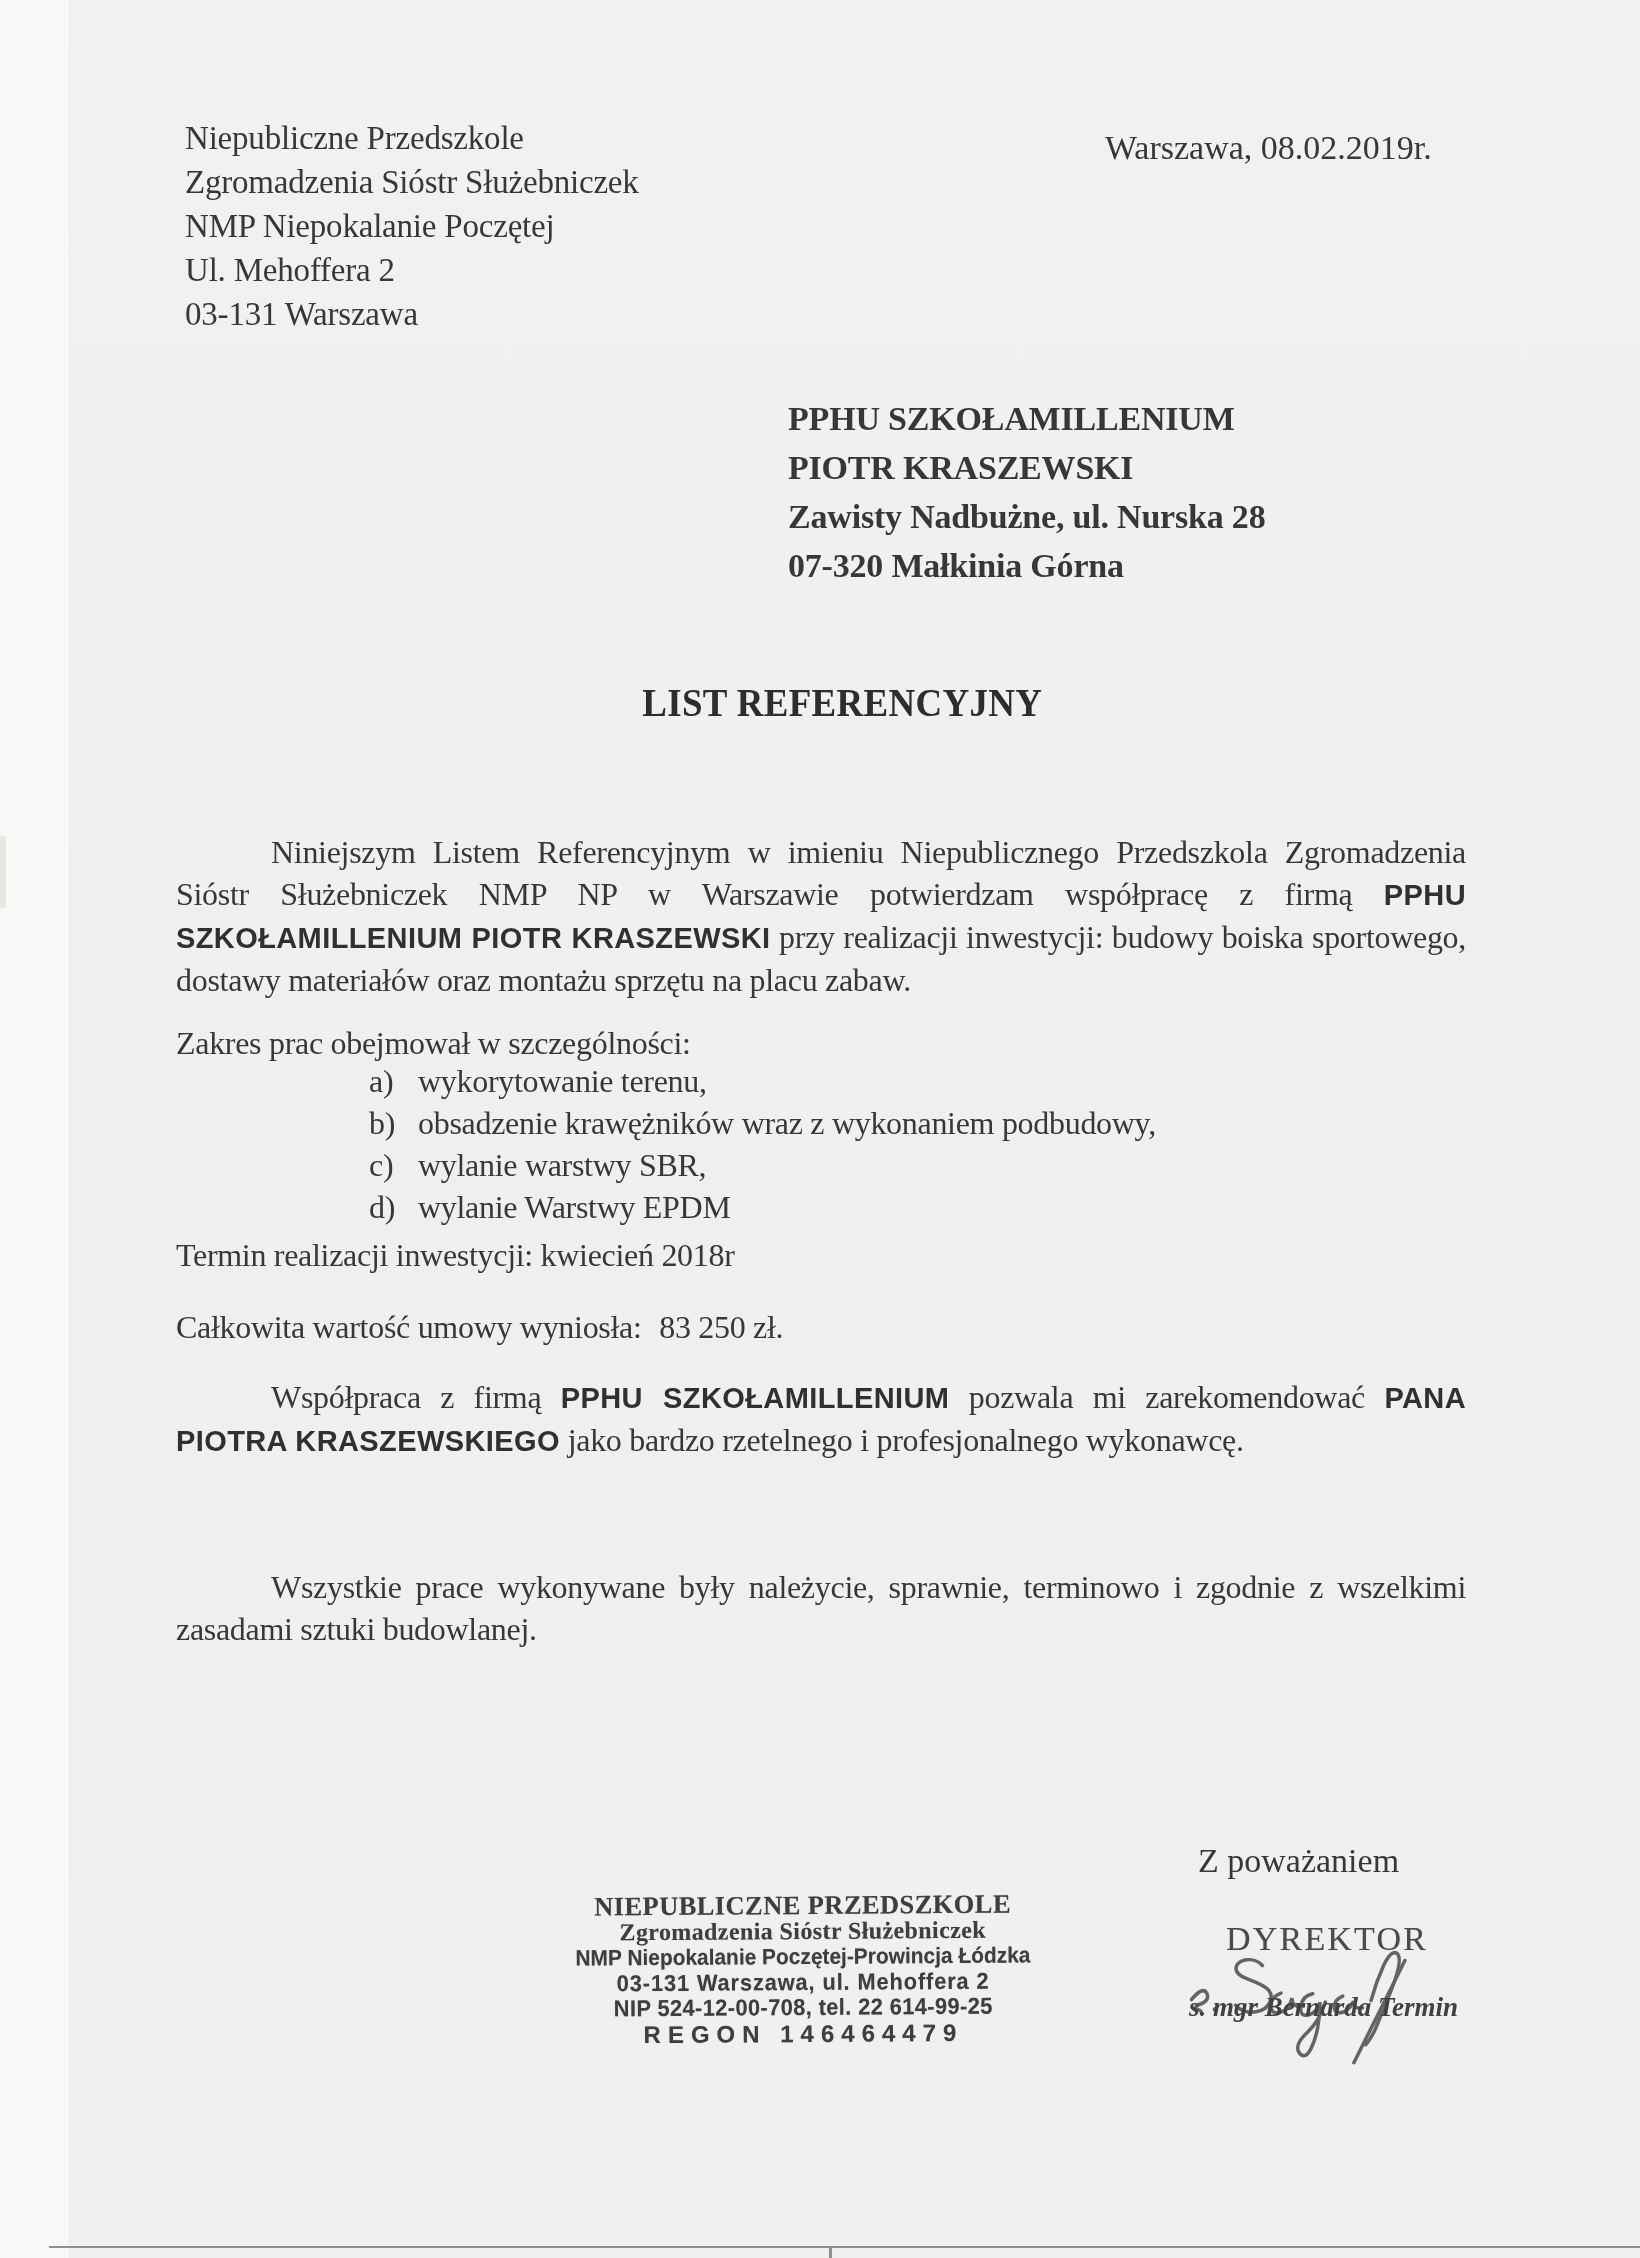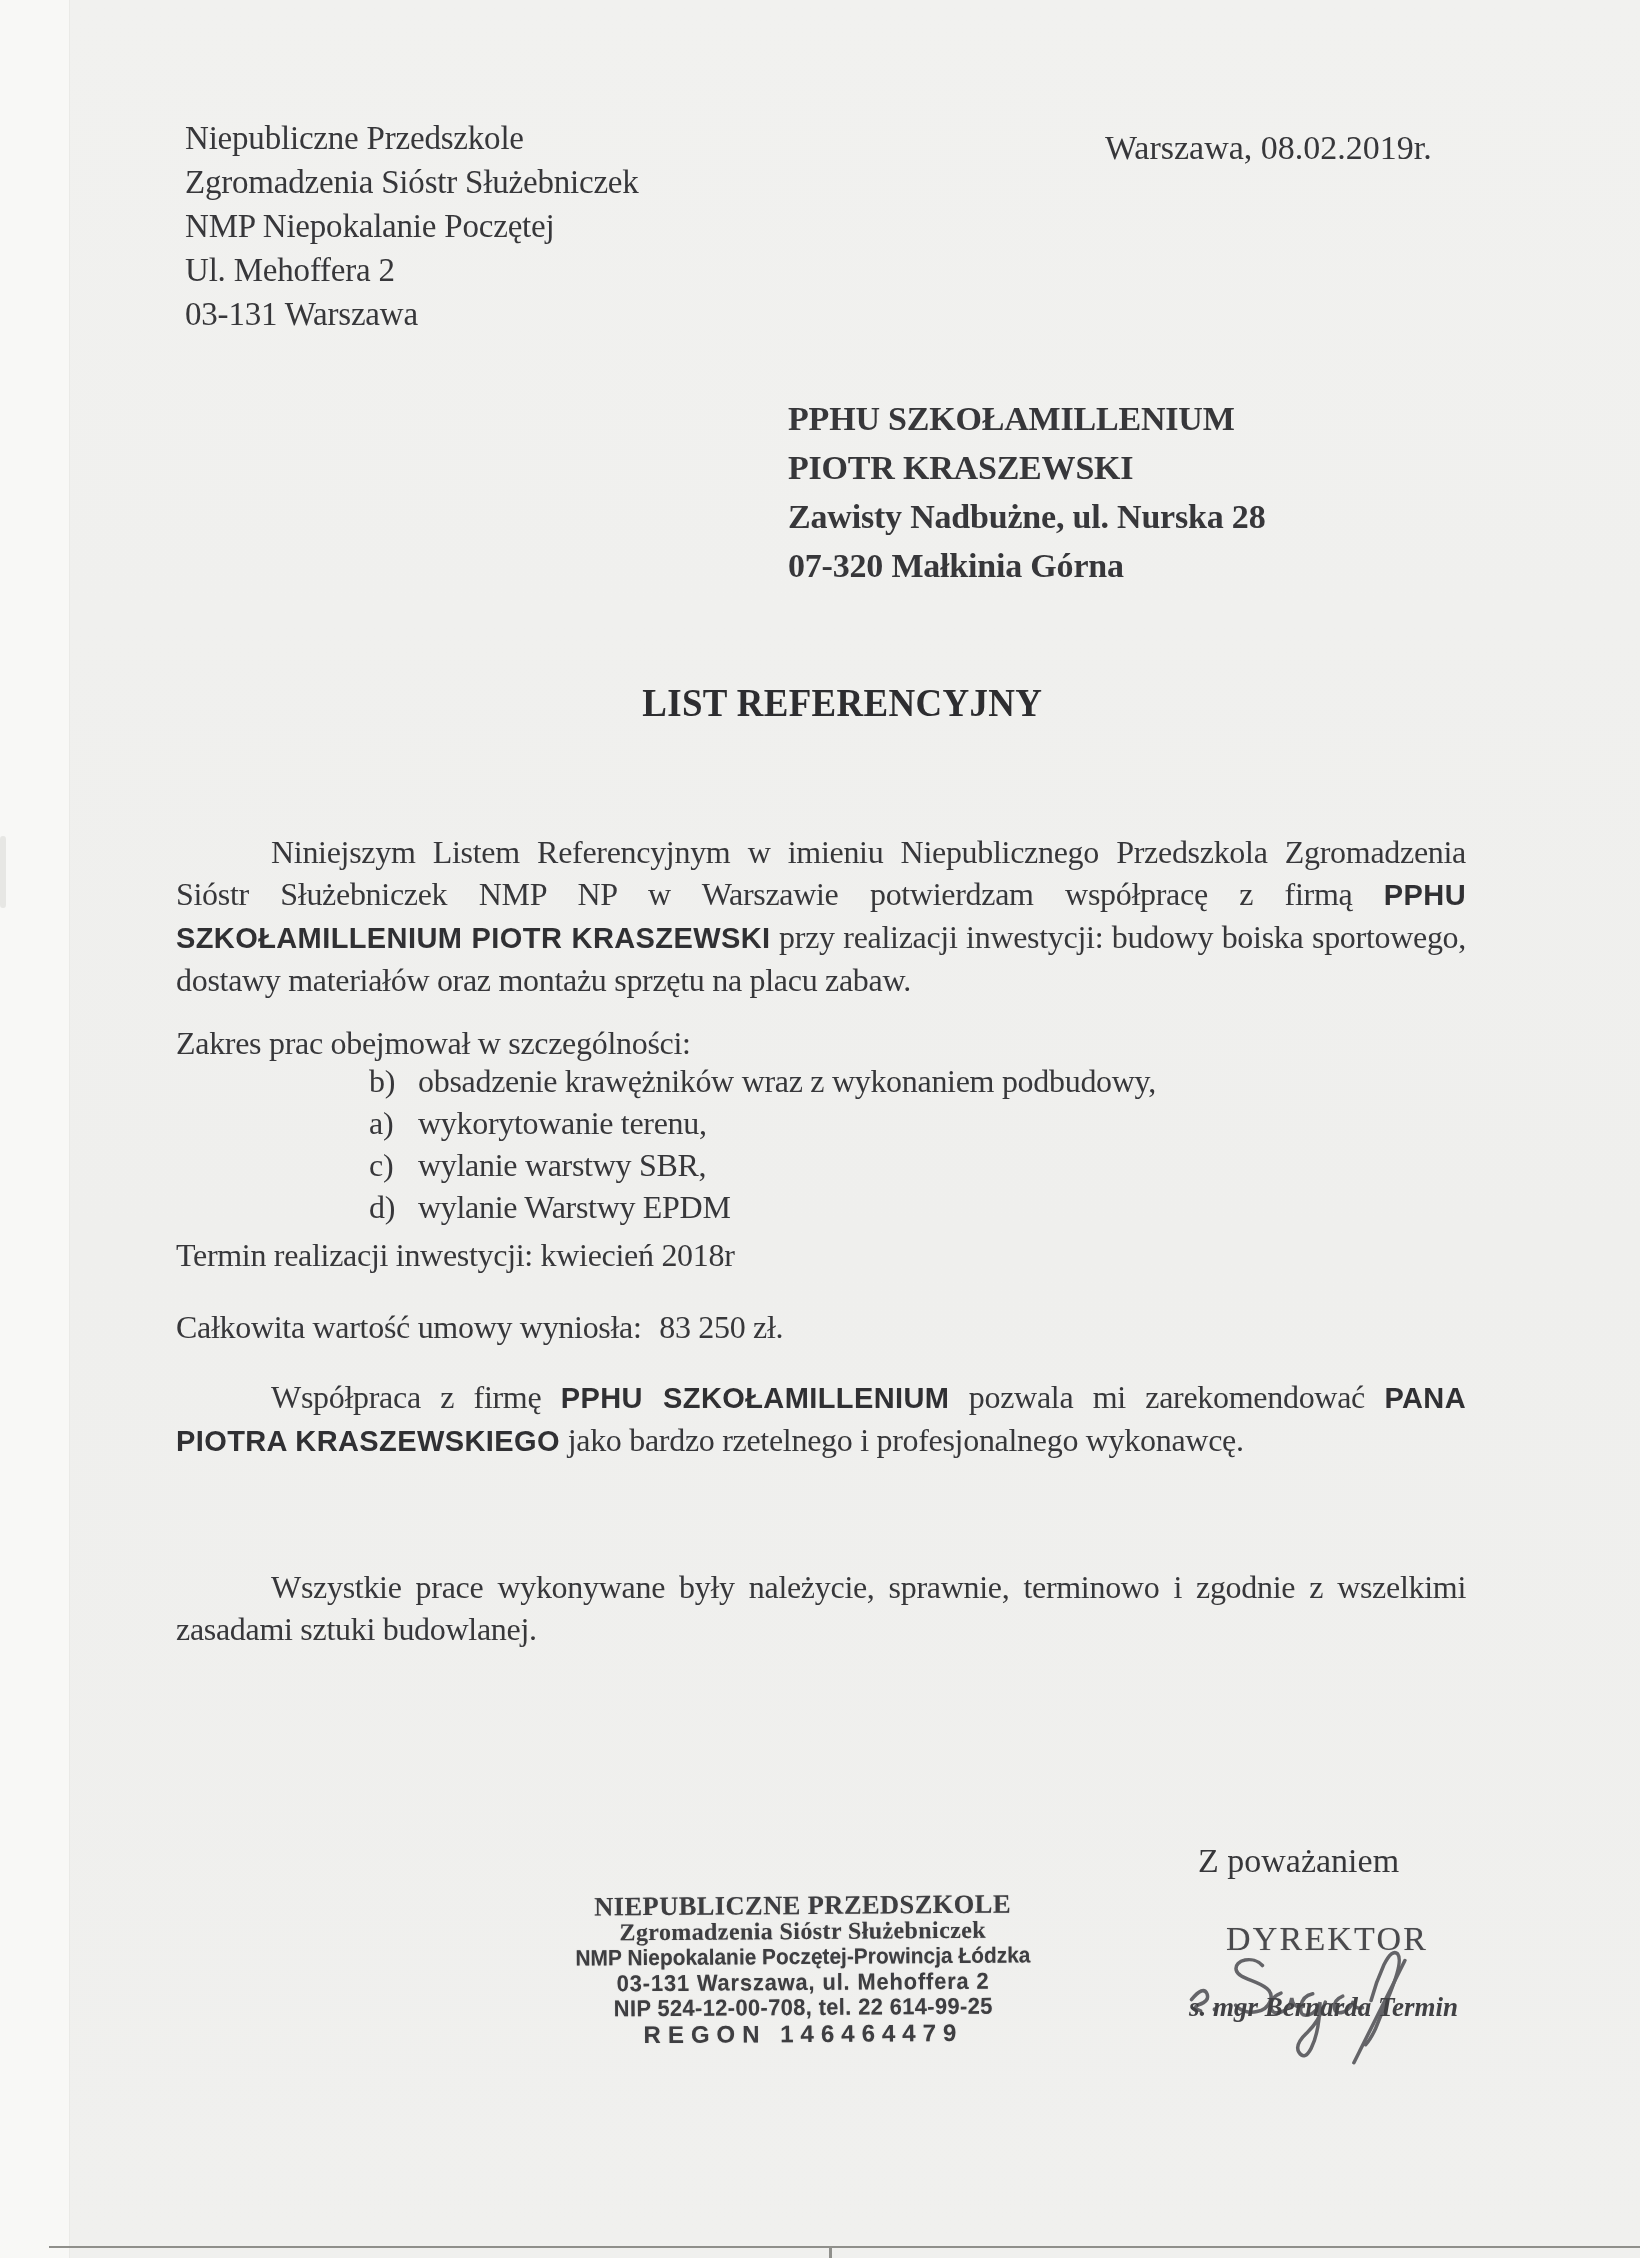--- a/index.html
+++ b/index.html
@@ -105,31 +105,31 @@
 
   <div class="title-wrap">
     <span class="title-text">LIST REFERENCYJNY</span>
   </div>
 
   <p class="para indent p1"><span>Niniejszym Listem Referencyjnym w imieniu Niepublicznego Przedszkola Zgromadzenia Sióstr Służebniczek NMP NP w Warszawie potwierdzam współpracę z firmą </span><span class="b">PPHU SZKOŁAMILLENIUM PIOTR KRASZEWSKI</span><span> przy realizacji inwestycji: budowy boiska sportowego, dostawy materiałów oraz montażu sprzętu na placu zabaw.</span></p>
 
   <div class="scope-heading">Zakres prac obejmował w szczególności:</div>
 
   <div class="scope-list">
+    <div class="scope-item"><span class="marker">a)</span><span>wykorytowanie terenu,</span></div>
     <div class="scope-item"><span class="marker">b)</span><span>obsadzenie krawężników wraz z wykonaniem podbudowy,</span></div>
-    <div class="scope-item"><span class="marker">a)</span><span>wykorytowanie terenu,</span></div>
     <div class="scope-item"><span class="marker">c)</span><span>wylanie warstwy SBR,</span></div>
     <div class="scope-item"><span class="marker">d)</span><span>wylanie Warstwy EPDM</span></div>
   </div>
 
   <div class="term-line">Termin realizacji inwestycji: kwiecień 2018r</div>
 
   <div class="value-line"><span>Całkowita wartość umowy wyniosła:</span><span class="amount">83 250 zł.</span></div>
 
-  <p class="para indent p3"><span>Współpraca z firmę </span><span class="b">PPHU SZKOŁAMILLENIUM</span><span> pozwala mi zarekomendować </span><span class="b">PANA PIOTRA KRASZEWSKIEGO</span><span> jako bardzo rzetelnego i profesjonalnego wykonawcę.</span></p>
+  <p class="para indent p3"><span>Współpraca z firmą </span><span class="b">PPHU SZKOŁAMILLENIUM</span><span> pozwala mi zarekomendować </span><span class="b">PANA PIOTRA KRASZEWSKIEGO</span><span> jako bardzo rzetelnego i profesjonalnego wykonawcę.</span></p>
 
   <p class="para indent p4">Wszystkie prace wykonywane były należycie, sprawnie, terminowo i zgodnie z wszelkimi zasadami sztuki budowlanej.</p>
 
 
   <div class="closing">Z poważaniem</div>
 
   <div class="stamp">
     <div class="stamp-l1">NIEPUBLICZNE PRZEDSZKOLE</div>
     <div class="stamp-l2">Zgromadzenia Sióstr Służebniczek</div>
     <div class="stamp-l3 stamp-sans">NMP Niepokalanie Poczętej-Prowincja Łódzka</div>

